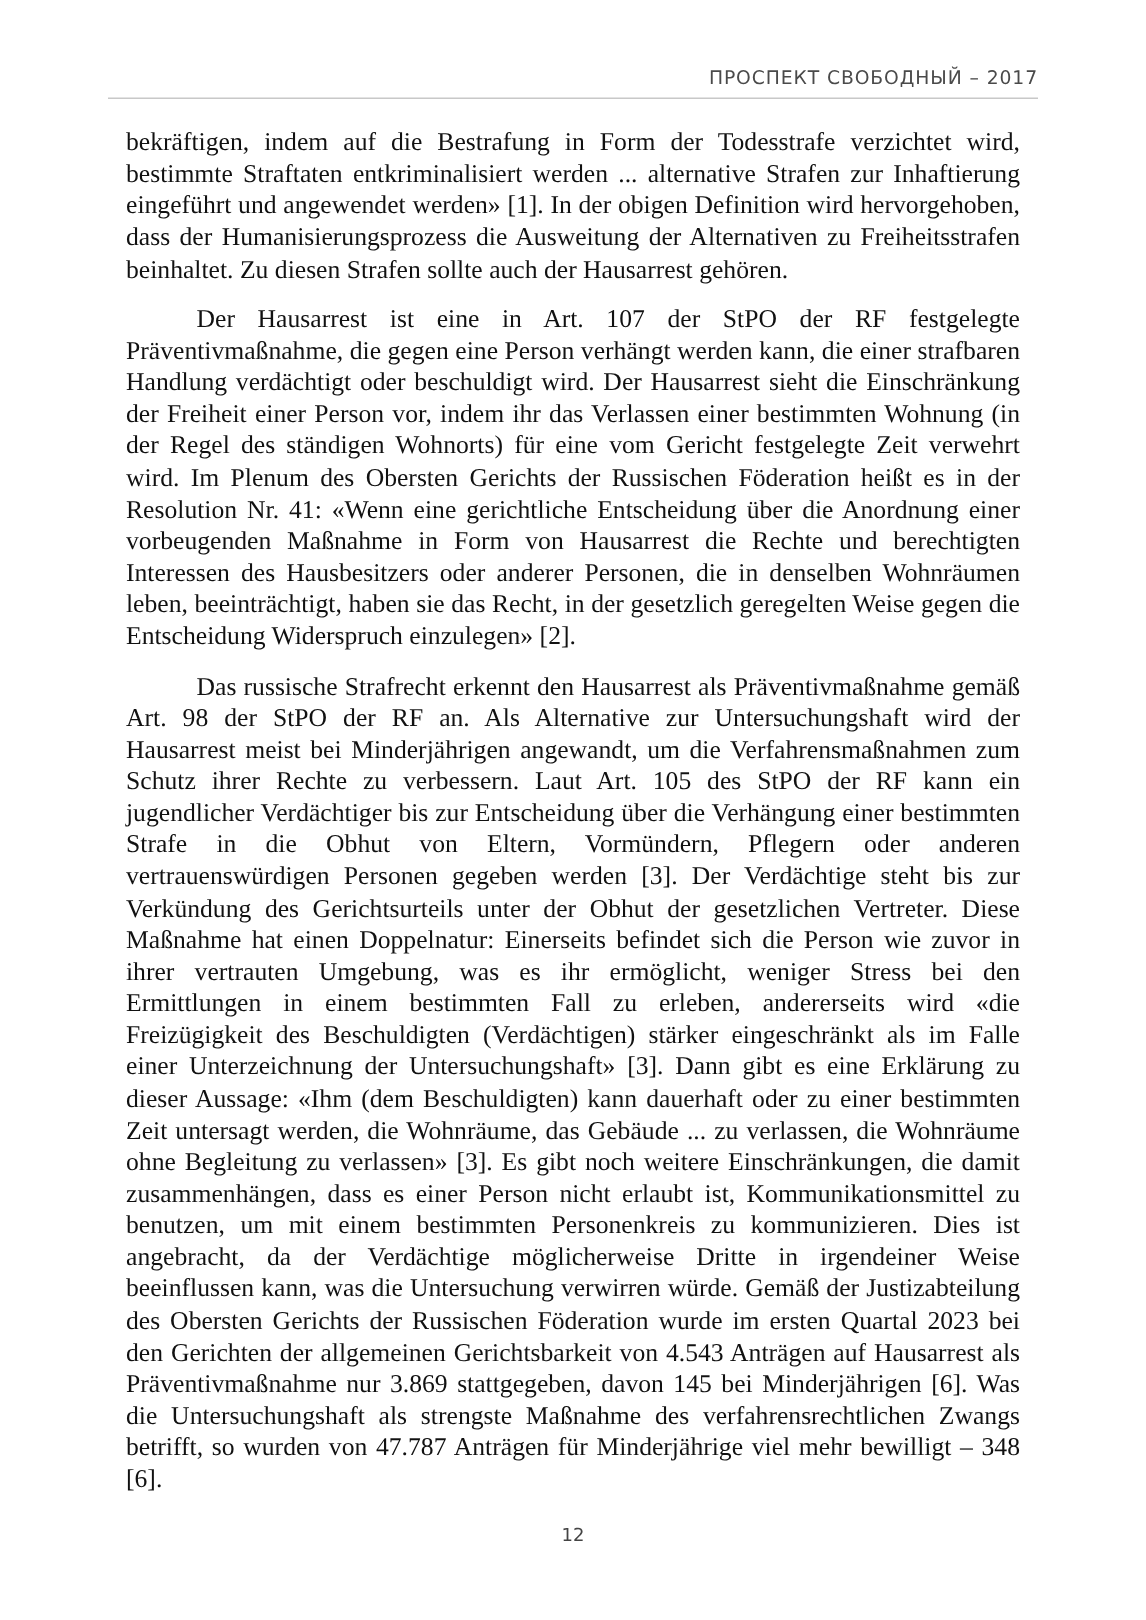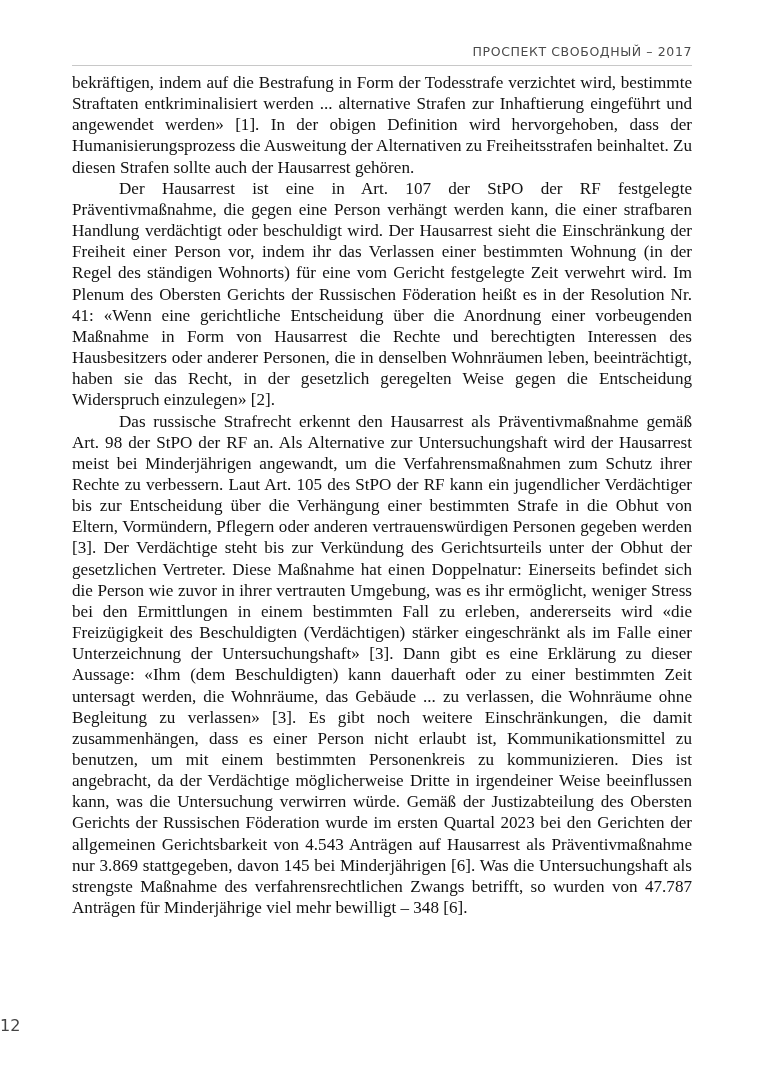--- a/index.html
+++ b/index.html
@@ -12,25 +12,25 @@
       font-size: 12.5px; letter-spacing: 0.6px; color: #4a4a4a;
       padding-bottom: 6px;
       border-bottom: 1.5px solid #c8c8c8;
     }
     .body-text {
       position: absolute; left: 72px; top: 72px; width: 620px;
       font-family: "Liberation Serif", serif;
       font-size: 17.1px; line-height: 21.15px; color: #111111;
       text-align: justify; hyphens: none;
     }
-    .body-text p { margin: 0; }
+    .body-text p { margin: 12px; }
     .body-text p.indent { text-indent: 47px; }
     .page-number {
-      position: absolute; left: 0; top: 1016px; width: 764px; 
-      font-family: "DejaVu Sans", sans-serif; font-size: 16px; color: #444444;
+      position: absolute; left: 0; top: 1016px; width: 764px; text-align: center;
+      font-family: "DejaVu Sans", sans-serif; font-size: 12px; color: #444444;
     }
   </style>
 </head>
 <body>
 
 <div class="page">
   <div class="running-header">ПРОСПЕКТ СВОБОДНЫЙ – 2017</div>
 
   <div class="body-text">
     <p>bekräftigen, indem auf die Bestrafung in Form der Todesstrafe verzichtet wird, bestimmte Straftaten entkriminalisiert werden ... alternative Strafen zur Inhaftierung eingeführt und angewendet werden» [1]. In der obigen Definition wird hervorgehoben, dass der Humanisierungsprozess die Ausweitung der Alternativen zu Freiheitsstrafen beinhaltet. Zu diesen Strafen sollte auch der Hausarrest gehören.</p>

